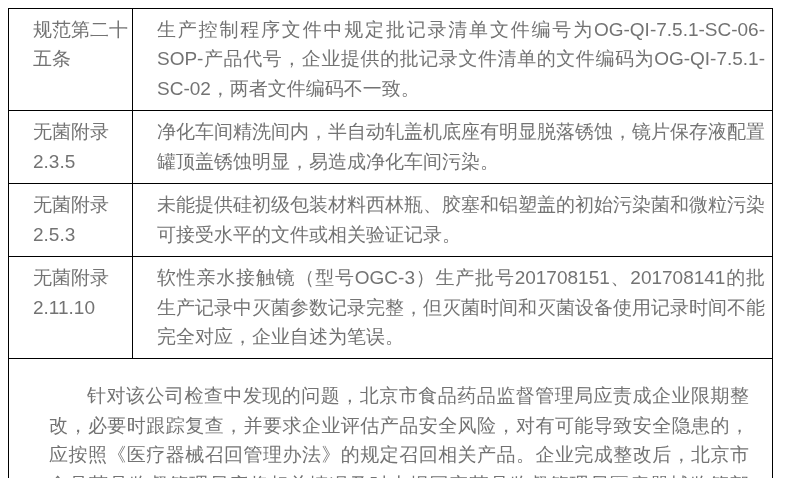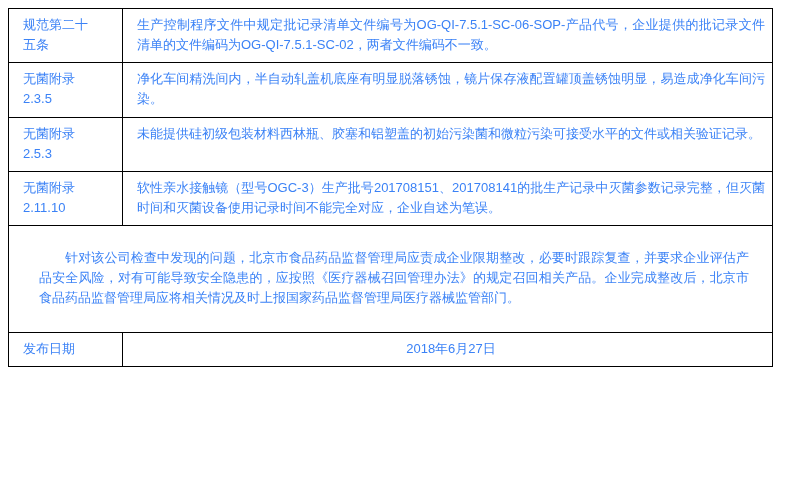--- a/index.html
+++ b/index.html
@@ -18,24 +18,24 @@
     margin: 8px 0 0 8px;
   }
   table.findings {
     border-collapse: collapse;
     width: 765px;
     table-layout: fixed;
   }
   table.findings td {
     border: 1px solid #000000;
     vertical-align: top;
-    padding: 6px 7px 7px 14px;
-    font-size: 13px;
+    padding: 6px 7px 7px 24px;
+    font-size: 19px;
     line-height: 1.55;
-    color: #3b82f6;
+    color: #737373;
   }
   td.clause {
     width: 92px;
     text-align: left;
   }
   td.clause .line {
     display: block;
     white-space: nowrap;
   }
   td.detail {

